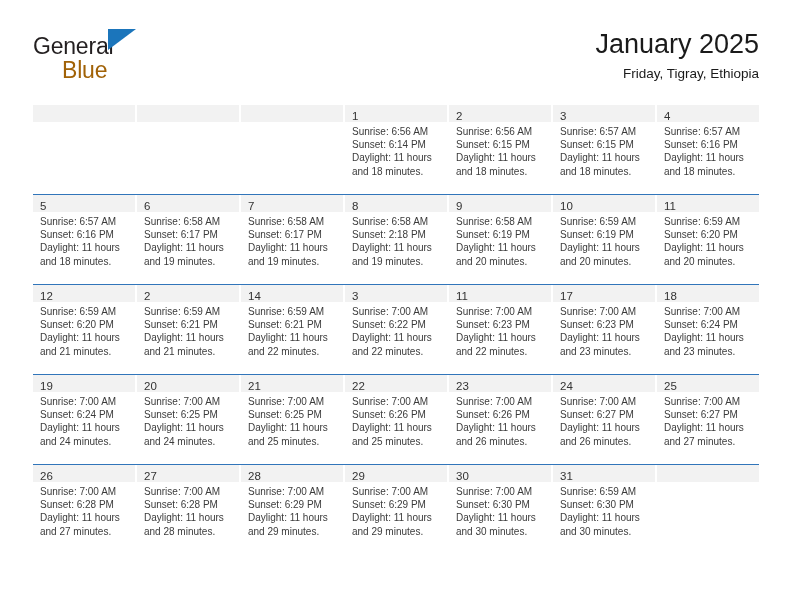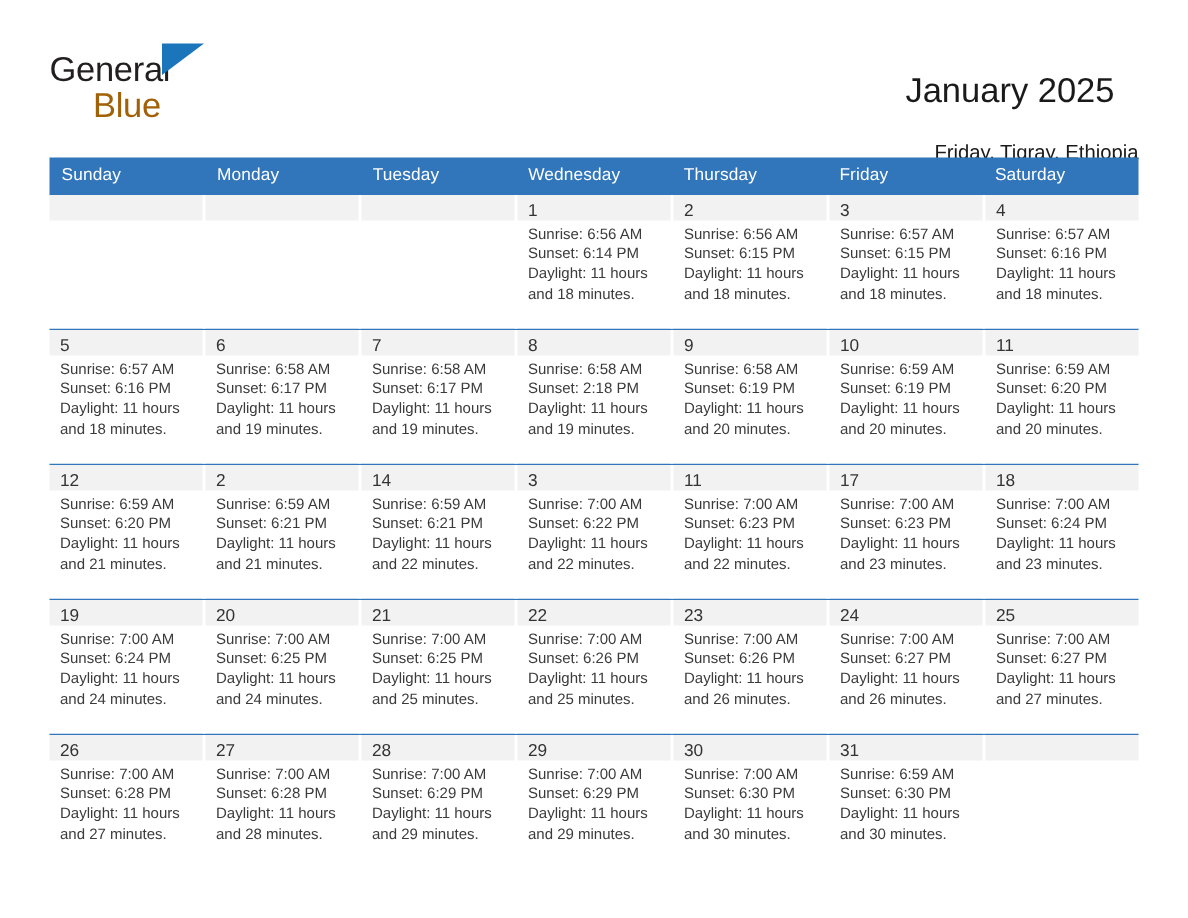--- a/index.html
+++ b/index.html
@@ -62,25 +62,25 @@
     line-height: 24px;
     color: #a16207;
     letter-spacing: -0.2px;
   }
 
   .title-block {
     text-align: right;
     padding-top: 2px;
   }
   .cal-title {
-    font-size: 23px;
+    font-size: 27px;
     line-height: 32px;
     color: #1a1a1a;
     font-weight: normal;
-    margin: 16px;
+    margin: 0;
   }
   .cal-subtitle {
     font-size: 13.5px;
     line-height: 20px;
     color: #1a1a1a;
     margin: 4px 0 0 0;
   }
 
   
   .calendar {
@@ -168,29 +168,20 @@
     </div>
 
     <div class="title-block">
       <h1 class="cal-title">January 2025</h1>
       <p class="cal-subtitle">Friday, Tigray, Ethiopia</p>
     </div>
 
   </div>
 
   <div class="calendar">
-    <div class="weekday-row" id="weekday-row">
-        <div class="weekday-cell">Sunday</div>
-        <div class="weekday-cell">Monday</div>
-        <div class="weekday-cell">Tuesday</div>
-        <div class="weekday-cell">Wednesday</div>
-        <div class="weekday-cell">Thursday</div>
-        <div class="weekday-cell">Friday</div>
-        <div class="weekday-cell">Saturday</div>
-      </div>
     <div id="weeks-container">
         <div class="week-row first">
           <div class="day-cell empty">
             <div class="daynum-strip"><span class="daynum"></span></div>
           </div>
           <div class="day-cell empty">
             <div class="daynum-strip"><span class="daynum"></span></div>
           </div>
           <div class="day-cell empty">
             <div class="daynum-strip"><span class="daynum"></span></div>

